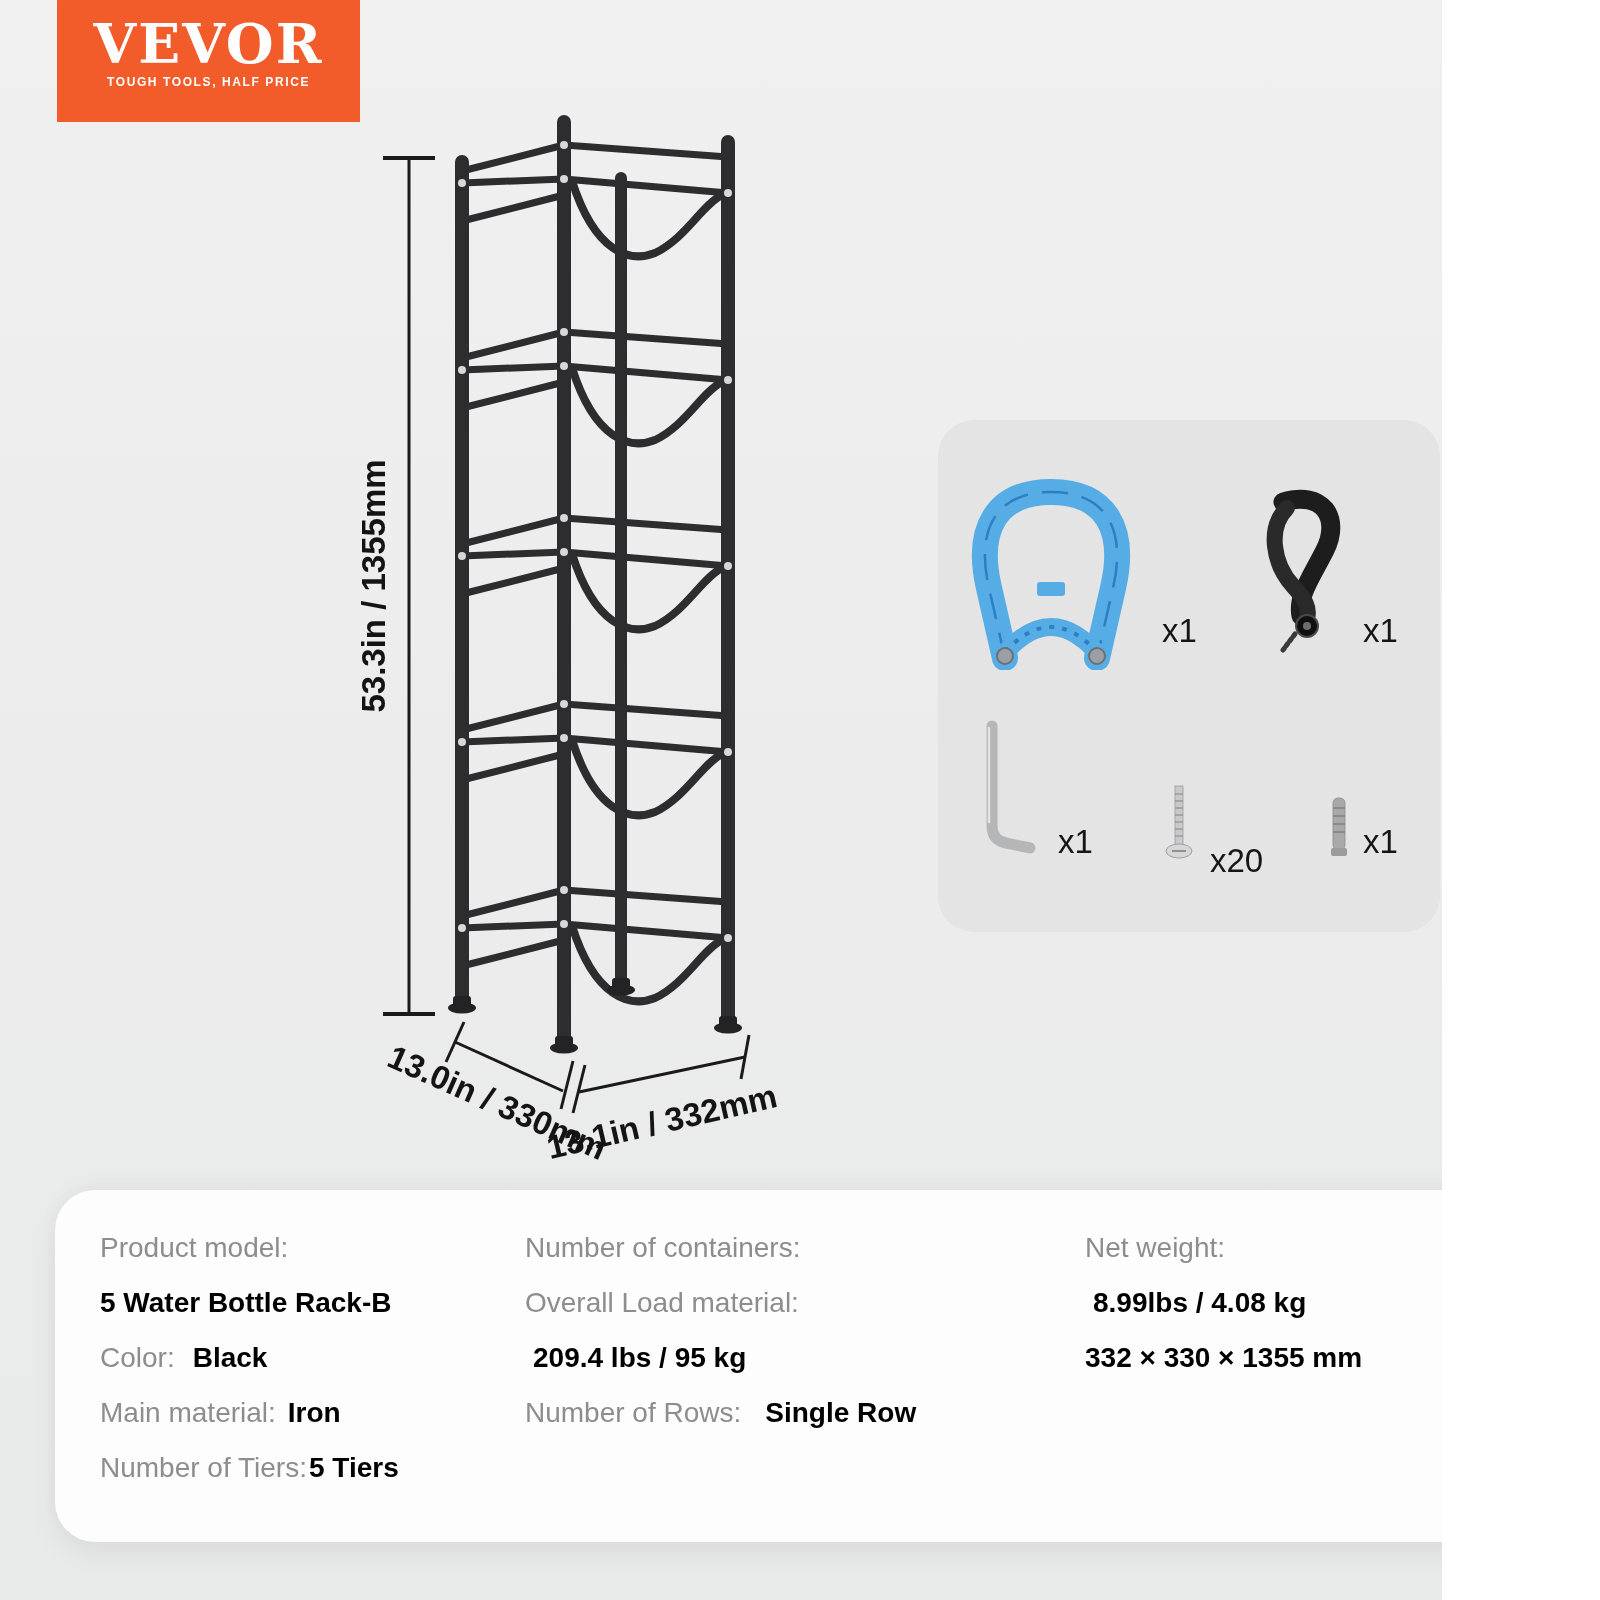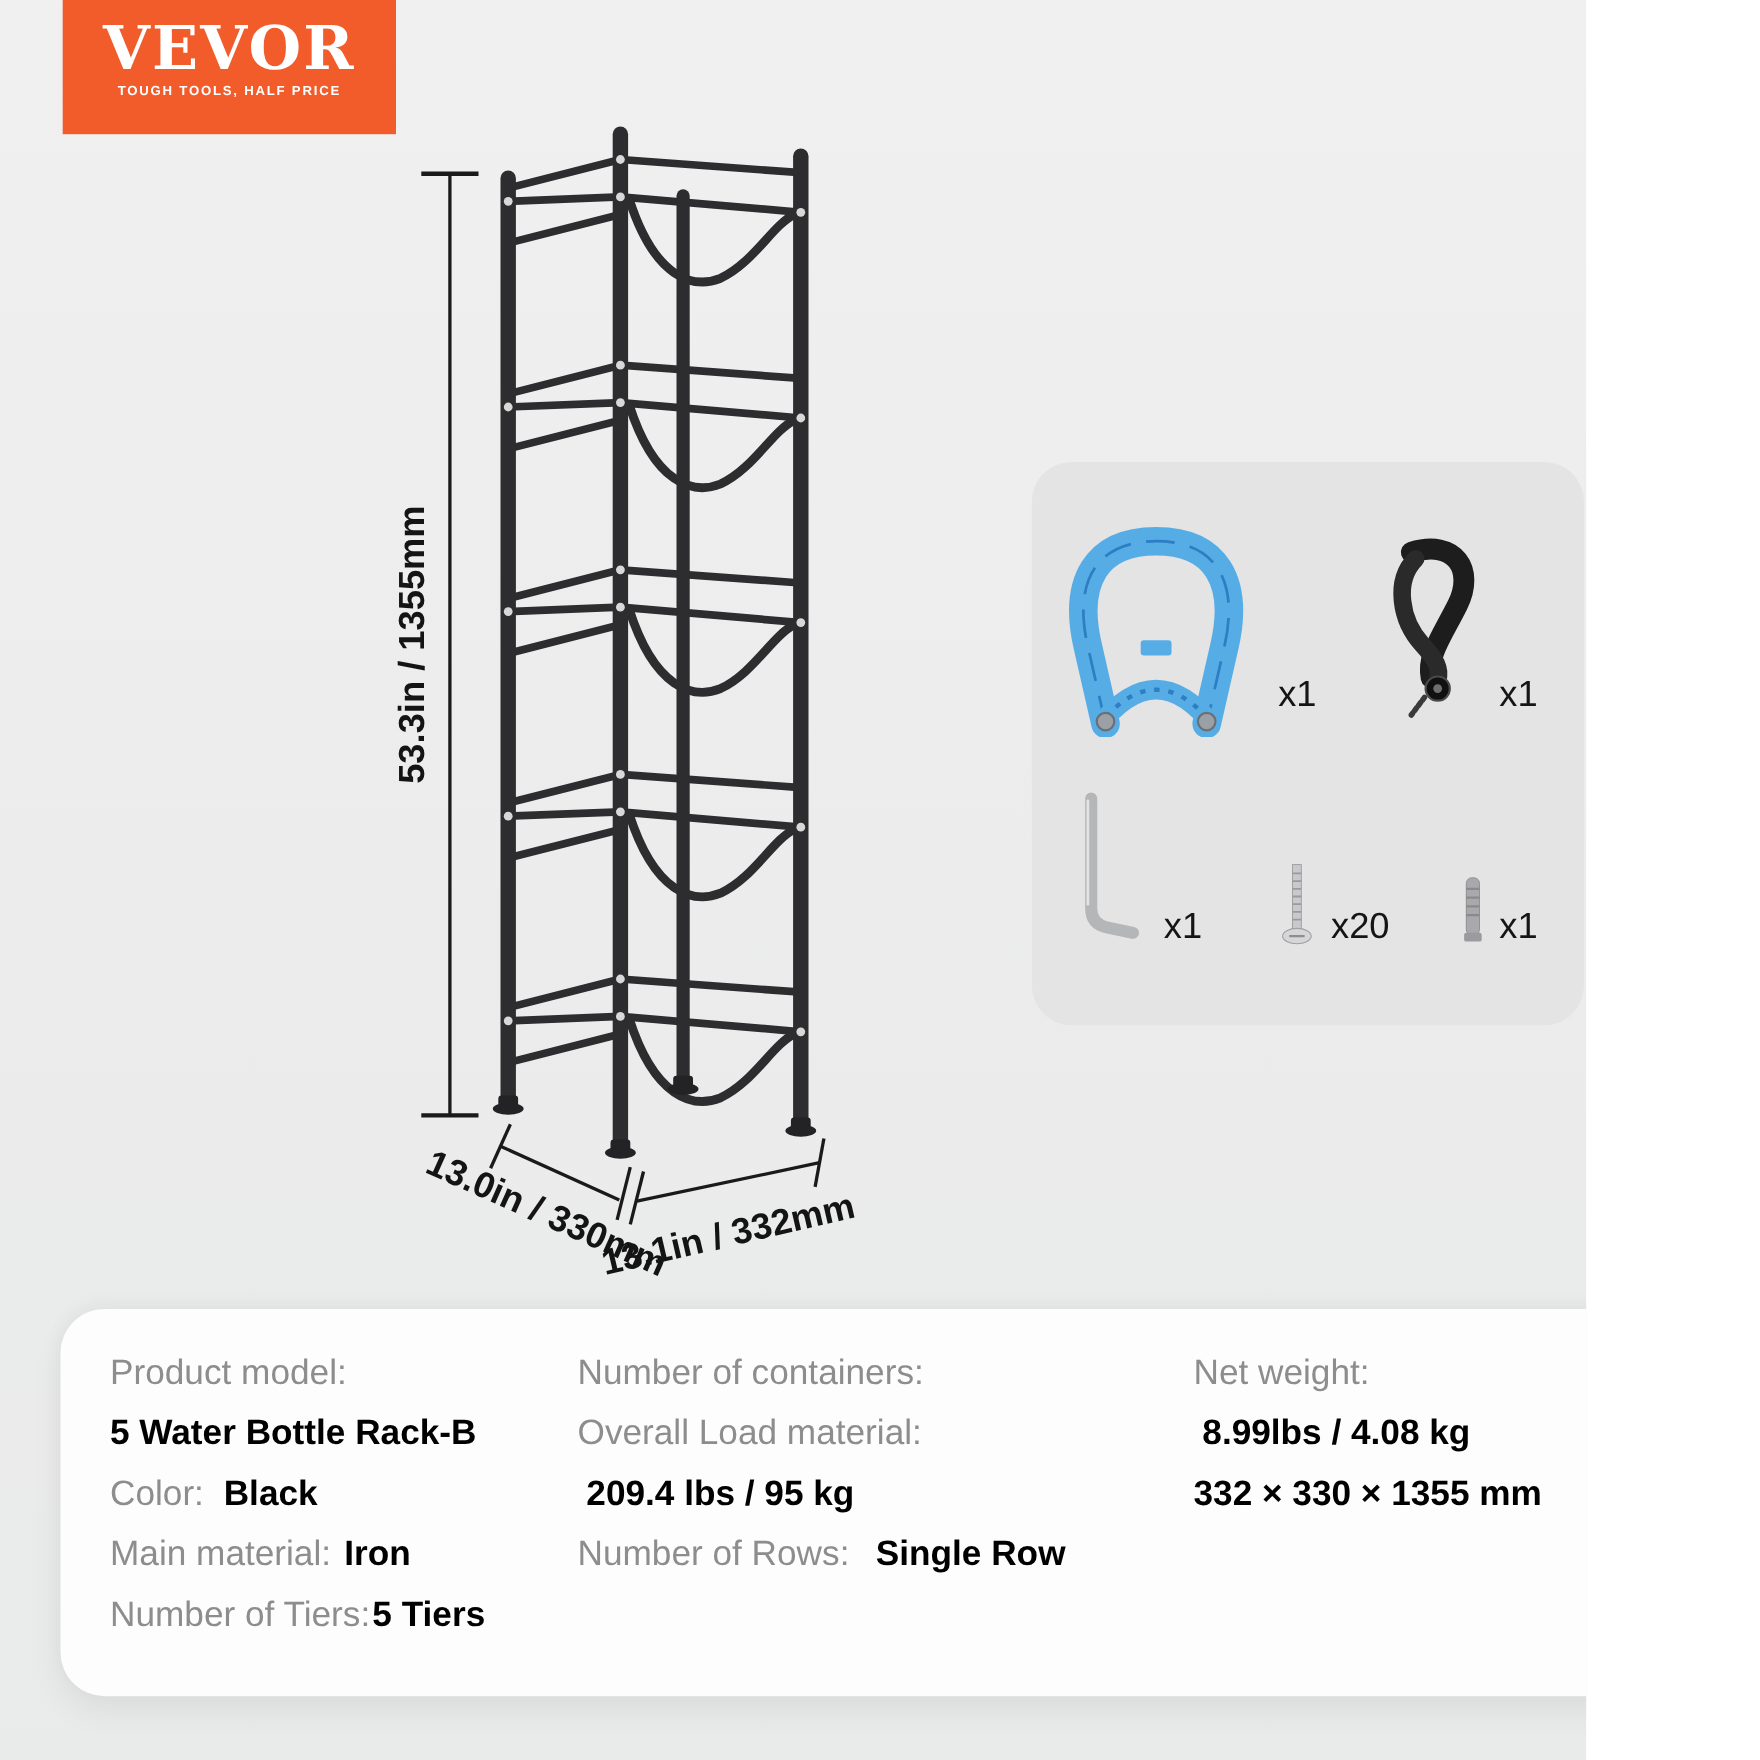--- a/index.html
+++ b/index.html
@@ -22,21 +22,21 @@
   .acc-panel{position:absolute;left:938px;top:420px;width:502px;height:512px;background:#E4E4E5;border-radius:36px;}
   .acc-item{position:absolute;}
   .qty{position:absolute;font-size:33px;font-weight:400;color:#151515;line-height:36px;white-space:nowrap;}
   
   .spec-card{position:absolute;left:55px;top:1190px;width:1494px;height:352px;background:#FDFDFD;border-radius:40px;
     box-shadow:0 -6px 18px rgba(0,0,0,.035), 0 14px 30px rgba(0,0,0,.06);}
   .spec-col{position:absolute;top:30px;}
   .col1{left:45px;width:420px;}
   .col2{left:470px;width:555px;}
   .col3{left:1030px;width:450px;}
-  .spec-line{line-height:55px;font-size:32px;white-space:nowrap;}
+  .spec-line{line-height:55px;font-size:28px;white-space:nowrap;}
   .lab{color:#8D8D8D;font-weight:400;}
   .val{color:#000000;font-weight:700;}
   .indent{padding-left:8px;}
   .g2{margin-left:2px;} .g12{margin-left:12px;} .g18{margin-left:18px;} .g24{margin-left:24px;}
   svg{display:block;}
 </style>
 </head>
 <body>
 
 <div class="canvas">
@@ -136,21 +136,21 @@
 
     <svg class="acc-item" style="left:390px;top:376px;" width="22" height="64" viewBox="0 0 22 64">
       <rect x="5" y="2" width="12" height="52" rx="5" fill="#A9A9AB" stroke="#8A8A8C" stroke-width="0.8"></rect>
       <path d="M5,12 H17 M5,20 H17 M5,28 H17 M5,36 H17" stroke="#8A8A8C" stroke-width="2"></path>
       <rect x="3" y="52" width="16" height="8" rx="2" fill="#9B9B9D"></rect>
     </svg>
 
     <div class="qty" style="left:224px;top:193px;">x1</div>
     <div class="qty" style="left:425px;top:193px;">x1</div>
     <div class="qty" style="left:120px;top:404px;">x1</div>
-    <div class="qty" style="left:272px;top:404px;text-align:right;">x20</div>
+    <div class="qty" style="left:272px;top:423px;text-align:right;">x20</div>
     <div class="qty" style="left:425px;top:404px;">x1</div>
   </div>
 
   <div class="spec-card">
 
     <div class="spec-col col1">
       <div class="spec-line"><span class="lab">Product model:</span></div>
       <div class="spec-line"><span class="val">5 Water Bottle Rack-B</span></div>
       <div class="spec-line">
         <span class="lab">Color:</span><span class="val g18">Black</span>

